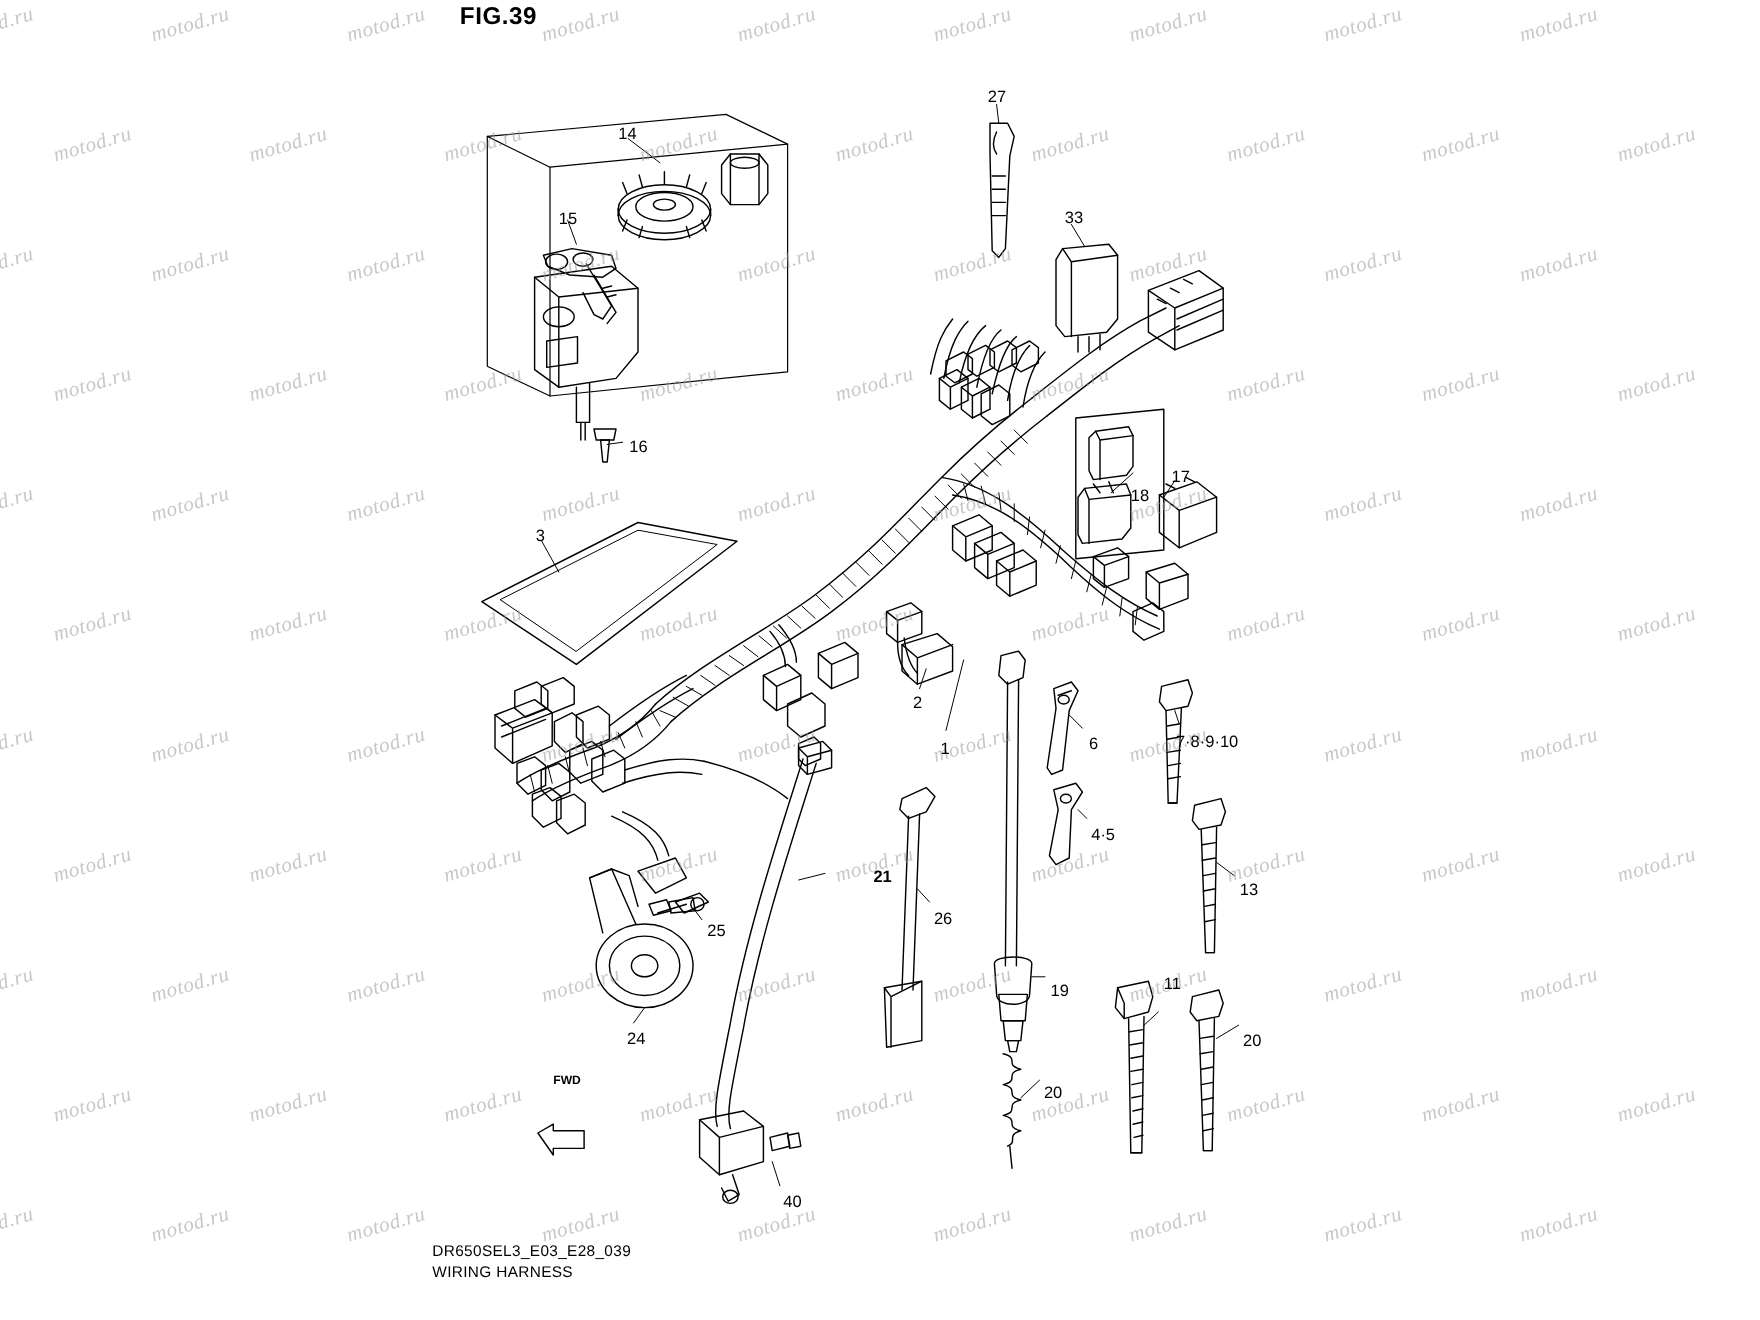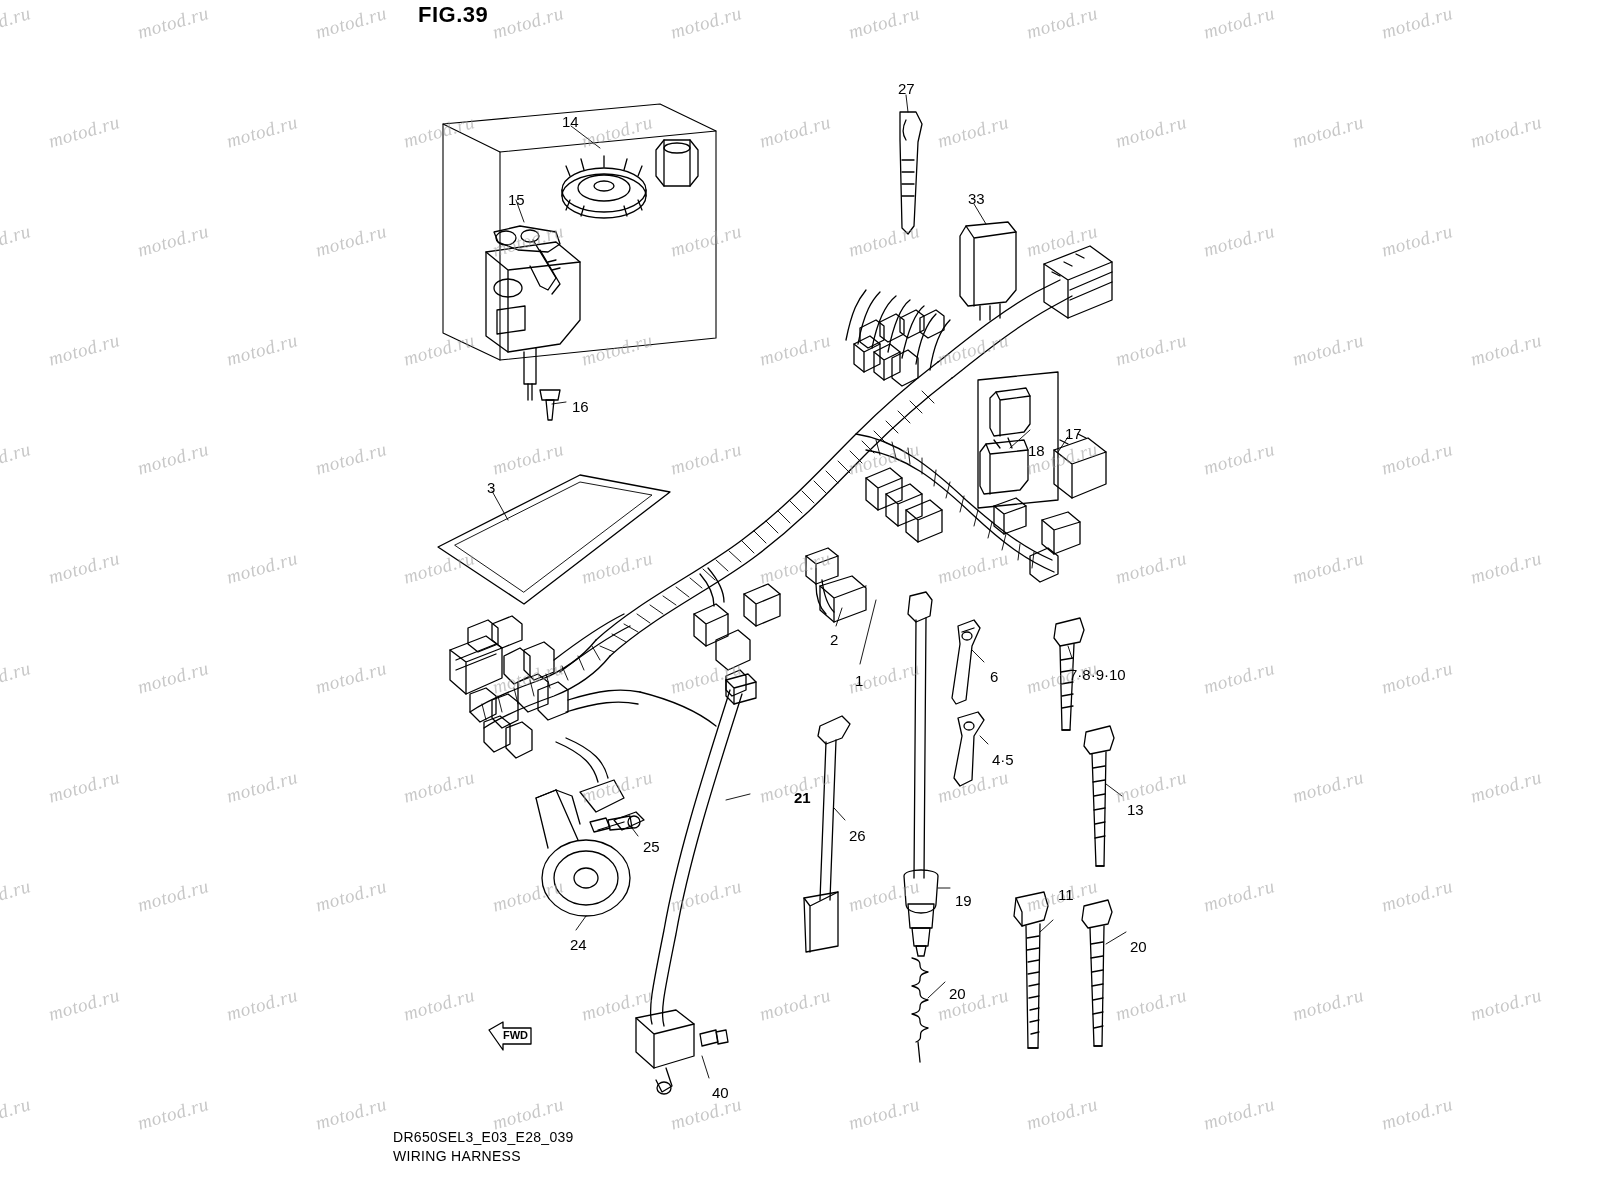--- a/index.html
+++ b/index.html
@@ -59,21 +59,21 @@
     font-size:14px;
     line-height:19px;
     z-index:6;
     white-space:nowrap;
   }
   #footer .code{letter-spacing:.3px;}
   #footer .caption{letter-spacing:.3px;}
 
   
   #fwd-marker{
-    position:absolute;left:487px;top:1022px;width:52px;height:24px;z-index:6;text-align:right;
+    position:absolute;left:487px;top:968px;width:52px;height:24px;z-index:6;text-align:right;
   }
 
   
   #drawing{position:absolute;left:0;top:0;width:1600px;height:1200px;z-index:4;}
 </style>
 </head>
 <body>
 
 <div id="stage">
 

